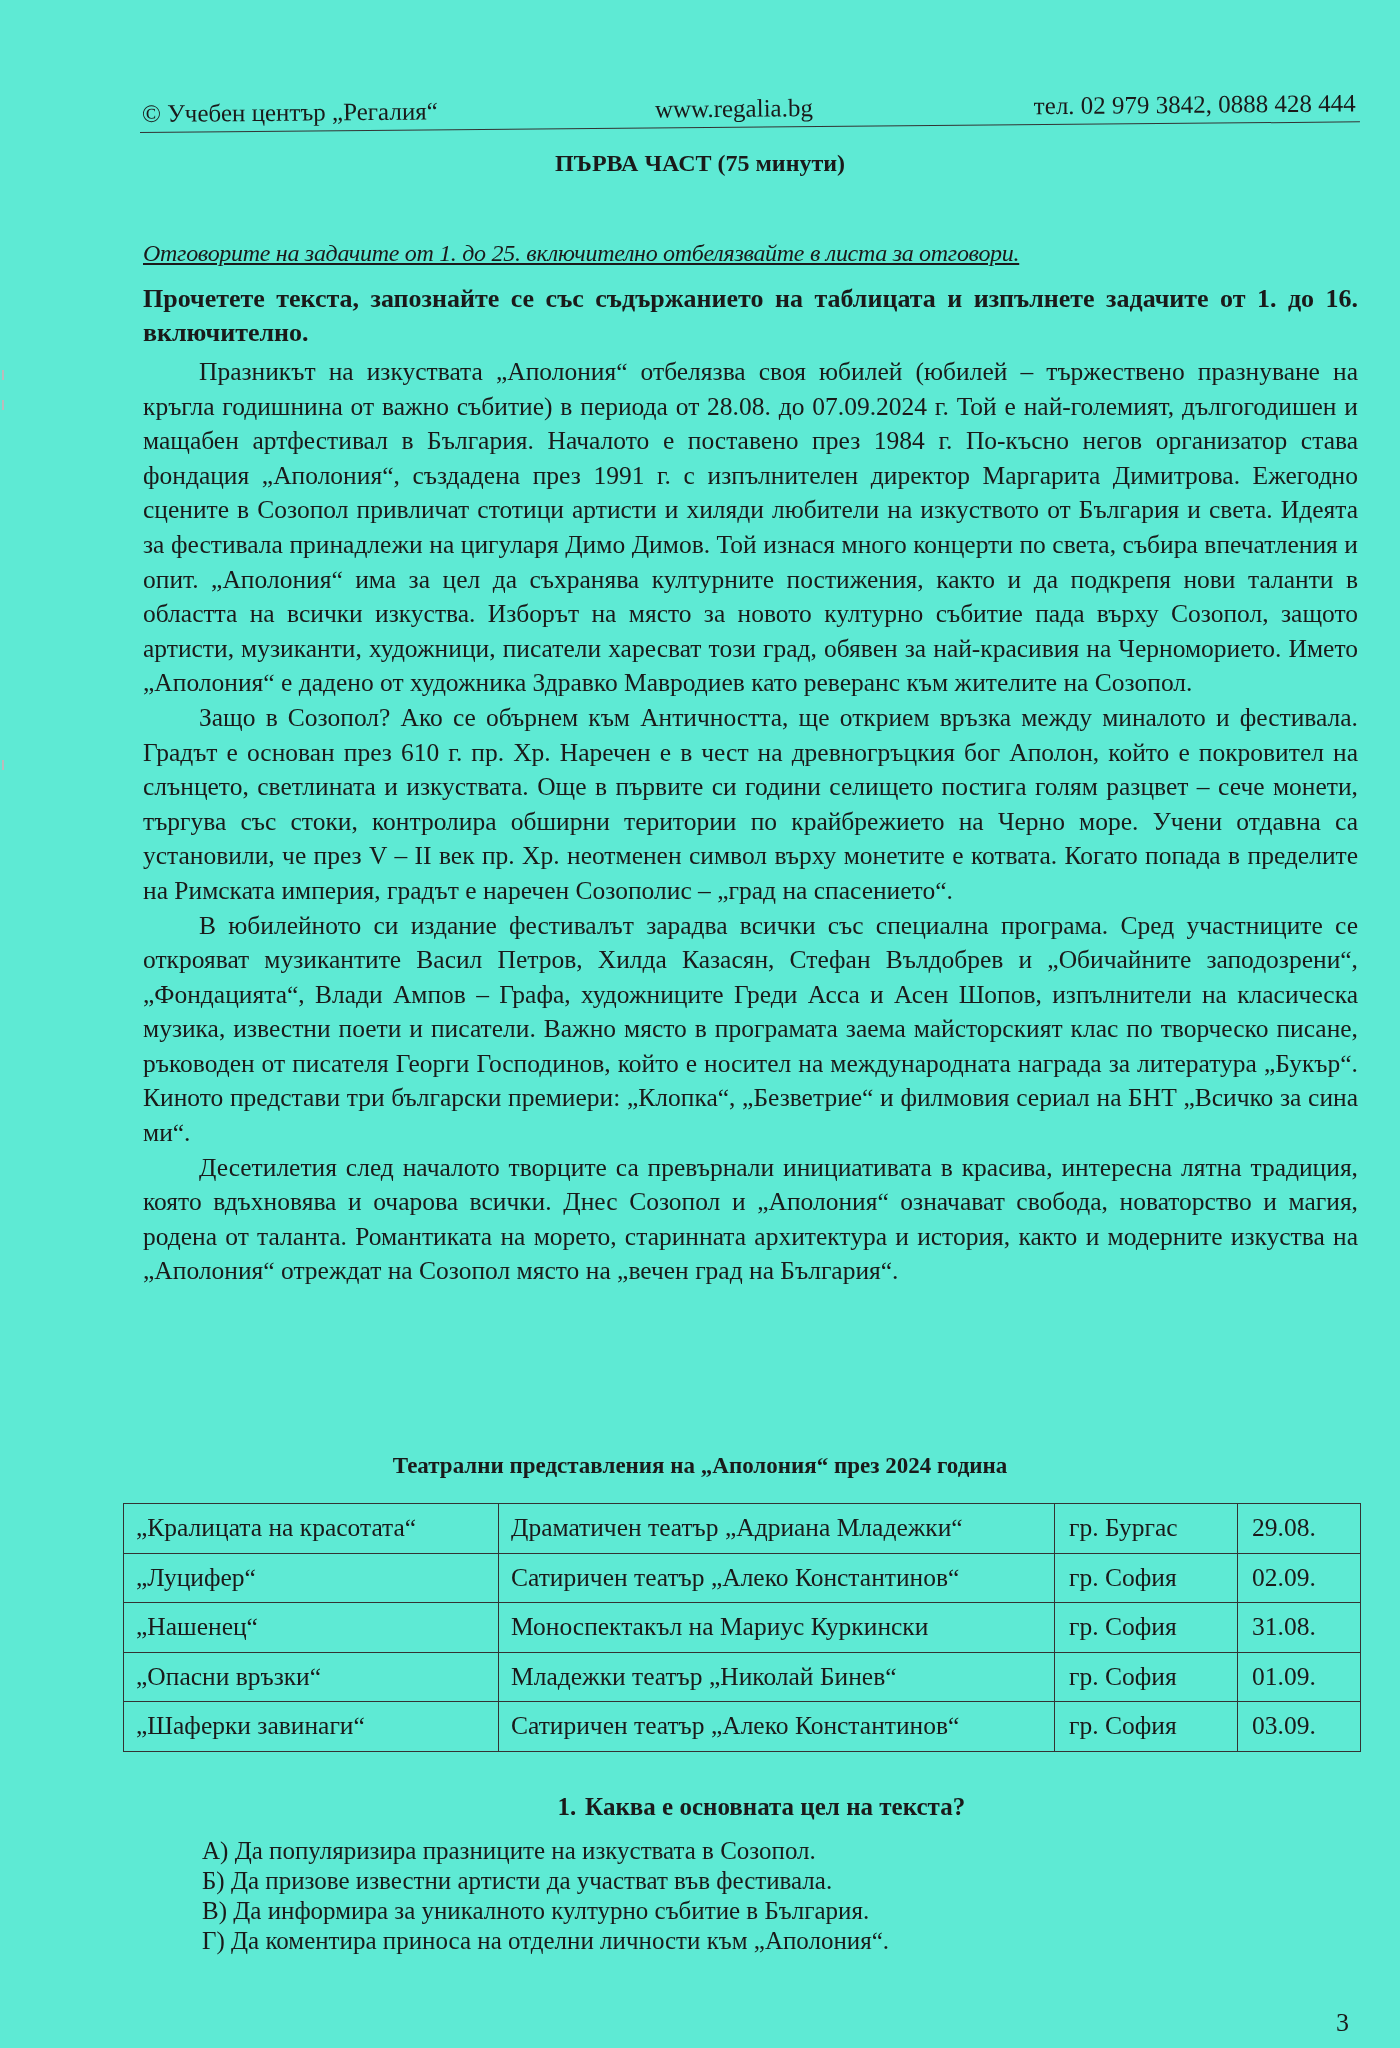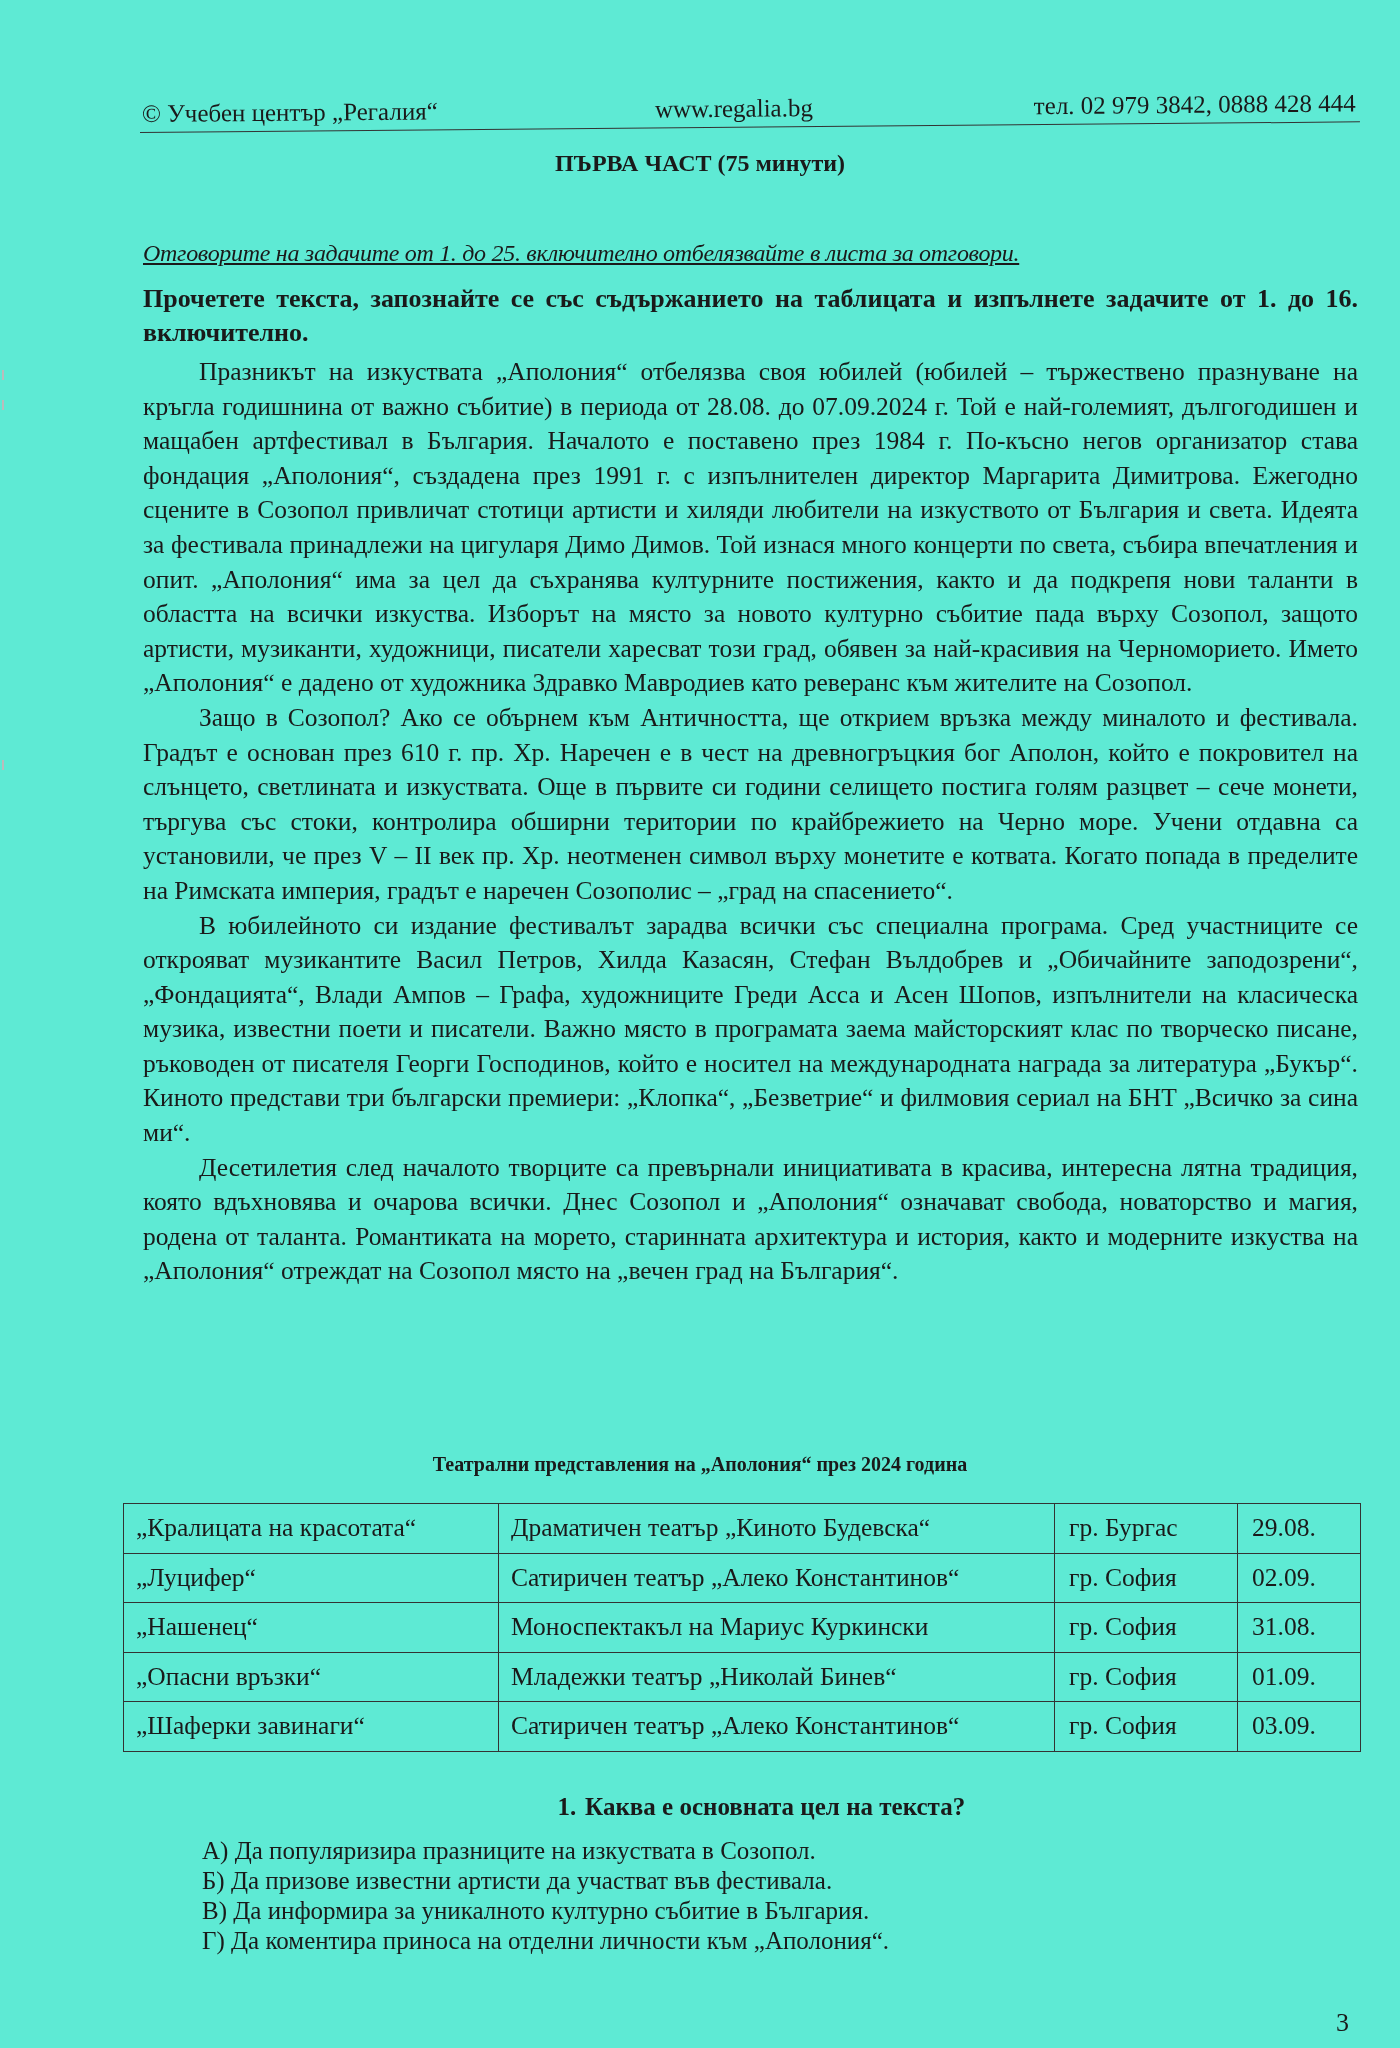--- a/index.html
+++ b/index.html
@@ -11,21 +11,21 @@
   .hdr { position: absolute; left: 140px; top: 96px; width: 1220px; height: 36px; border-bottom: 1.5px solid #333; transform: rotate(-0.5deg); transform-origin: left bottom; }
   .hdr span { position: absolute; bottom: 4px; font-size: 25px; white-space: nowrap; }
   .hdr .l { left: 2px; }
   .hdr .c { left: 515px; }
   .hdr .r { right: 4px; }
   .title { position: absolute; left: 0; width: 1400px; top: 150px; text-align: center; font-weight: bold; font-size: 24px; }
   .instr { position: absolute; left: 143px; top: 240px; font-style: italic; font-size: 24px; text-decoration: underline; white-space: nowrap; letter-spacing: -0.3px; }
   .lead { position: absolute; left: 143px; top: 282px; width: 1215px; font-weight: bold; font-size: 26px; line-height: 34px; text-align: justify; }
   .body { position: absolute; left: 143px; top: 355px; width: 1215px; font-size: 25.5px; line-height: 34.6px; text-align: justify; hyphens: manual; }
   .body p { margin: 0; text-indent: 56px; }
-  .tcap { position: absolute; left: 0; width: 1400px; top: 1453px; text-align: center; font-weight: bold; font-size: 20px; }
+  .tcap { position: absolute; left: 0; width: 1400px; top: 1453px; text-align: center; font-weight: bold; font-size: 23px; }
   table.shows { position: absolute; left: 123px; top: 1503px; width: 1238px; border-collapse: collapse; font-size: 25.5px; }
   table.shows td { border: 1.5px solid #333; height: 48.5px; padding: 0 0 0 12px; white-space: nowrap; vertical-align: middle; }
   table.shows td.c1 { width: 362px; }
   table.shows td.c2 { width: 543px; }
   table.shows td.c3 { width: 168px; padding-left: 14px; }
   table.shows td.c4 { padding-left: 14px; }
   .q { position: absolute; left: 160px; top: 1790px; width: 1200px; }
   .q .qt { font-weight: bold; font-size: 25px; line-height: 34px; text-align: center; }
   .q .qt .num { display: inline-block; width: 24px; }
   .q ul { list-style: none; margin: 12px; padding: 0 0 0 30px; }
@@ -60,21 +60,21 @@
     <p>В юбилейното си издание фестивалът зарадва всички със специална програма. Сред участниците се открояват музикантите Васил Петров, Хилда Казасян, Стефан Вълдобрев и „Обичайните заподоз­рени“, „Фондацията“, Влади Ампов – Графа, художниците Греди Асса и Асен Шопов, изпълнители на класическа музика, известни поети и писатели. Важно място в програмата заема майсторският клас по творческо писане, ръководен от писателя Георги Господинов, който е носител на междуна­родната награда за литература „Букър“. Киното представи три български премиери: „Клопка“, „Без­ветрие“ и филмовия сериал на БНТ „Всичко за сина ми“.</p>
     <p>Десетилетия след началото творците са превърнали инициативата в красива, интересна лятна традиция, която вдъхновява и очарова всички. Днес Созопол и „Аполония“ означават свобода, нова­торство и магия, родена от таланта. Романтиката на морето, старинната архитектура и история, както и модерните изкуства на „Аполония“ отреждат на Созопол място на „вечен град на България“.</p>
   </div>
 
   <div class="tcap">Театрални представления на „Аполония“ през 2024 година</div>
 
   <table class="shows">
     <tbody>
       <tr>
         <td class="c1">„Кралицата на красотата“</td>
-        <td class="c2">Драматичен театър „Киното Будевска“</td>
+        <td class="c2">Драматичен театър „Адриана Младежки“</td>
         <td class="c3">гр. Бургас</td>
         <td class="c4">29.08.</td>
       </tr>
       <tr>
         <td class="c1">„Луцифер“</td>
         <td class="c2">Сатиричен театър „Алеко Константинов“</td>
         <td class="c3">гр. София</td>
         <td class="c4">02.09.</td>
       </tr>
       <tr>

